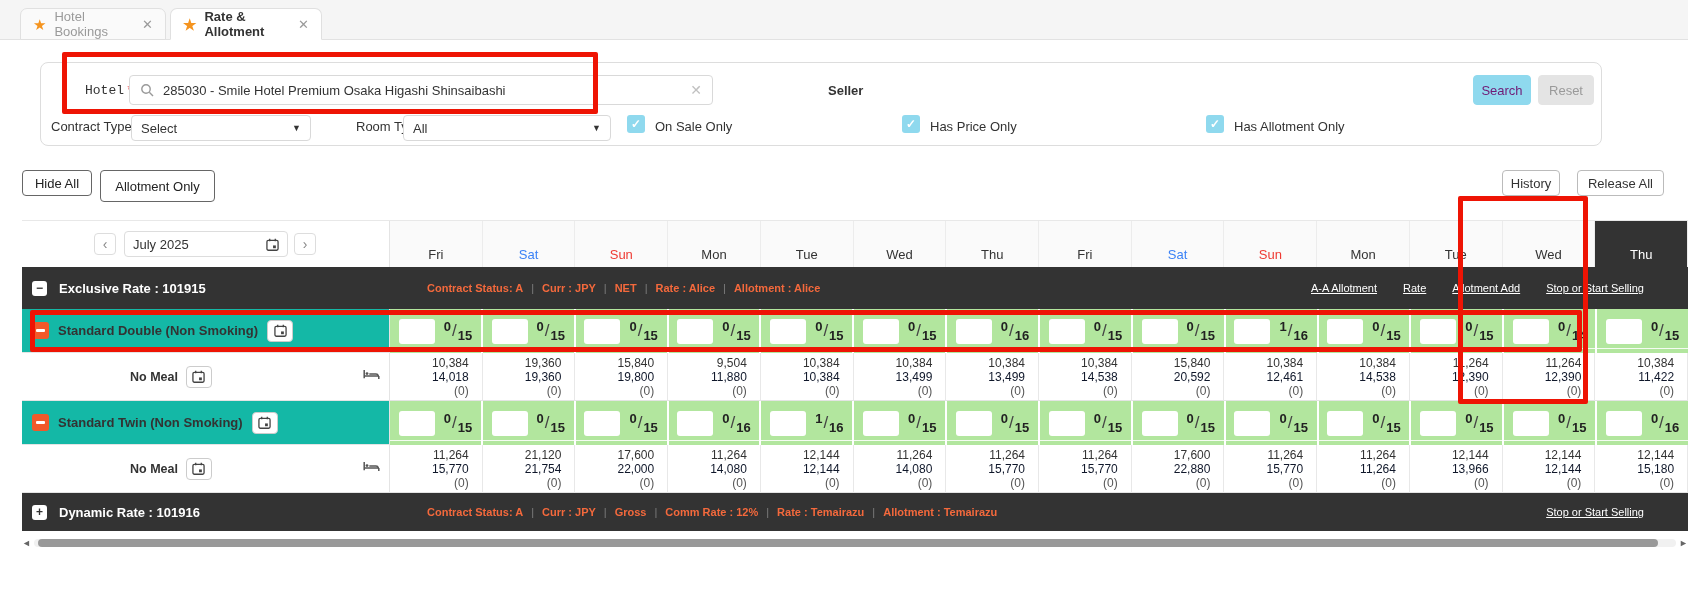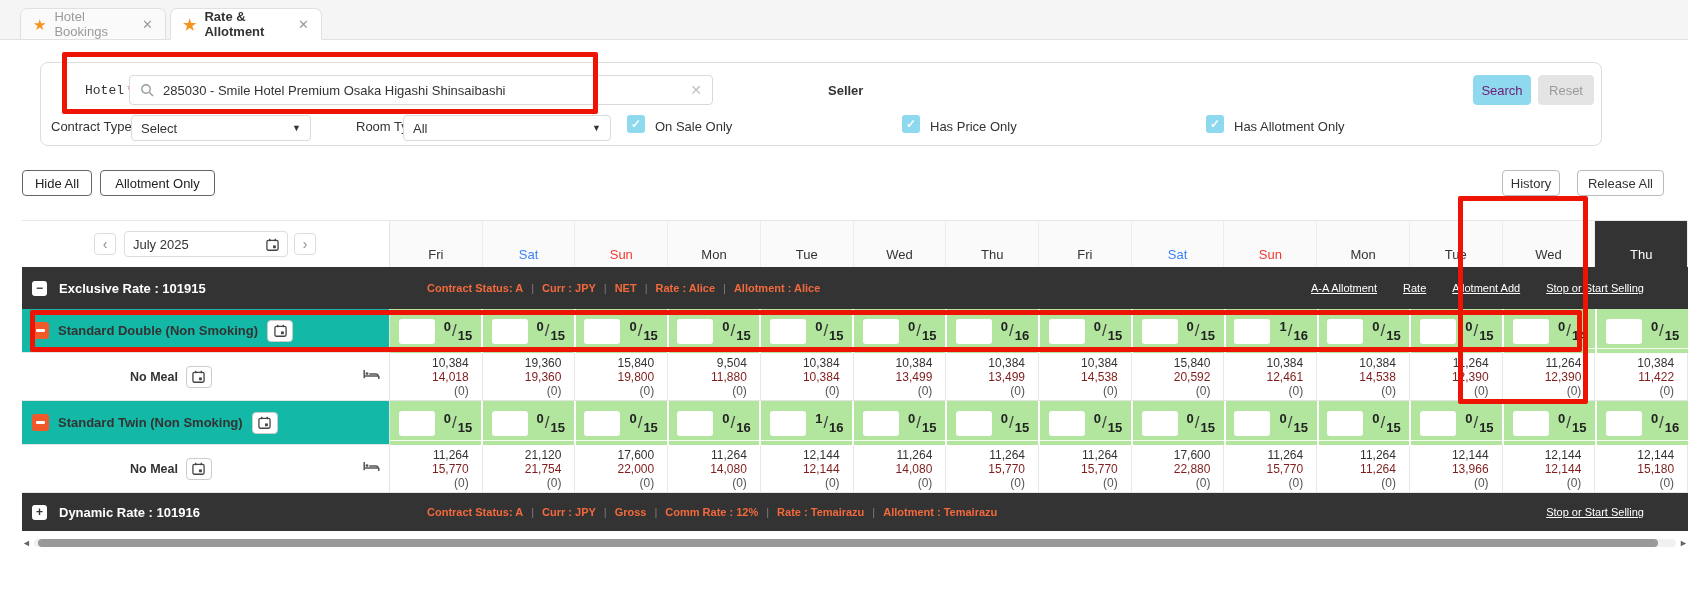--- a/index.html
+++ b/index.html
@@ -72,21 +72,21 @@
   .fr { color:#222; white-space:nowrap; }
   .fr .u { font-size:13px; font-weight:bold; position:relative; top:-5px; }
   .fr .sl { font-size:17px; color:#444; margin:0 1px; }
   .fr .t { font-size:13px; font-weight:bold; position:relative; top:4px; }
 
   .mealrow { height:48px; }
   .meallbl { background:#fff; display:flex; align-items:center; gap:8px; padding-left:108px; border-bottom:1px solid #e4e4e4; }
   .mealname { font-size:12.5px; font-weight:bold; color:#333; }
   .bedico { position:absolute; right:9px; top:50%; transform:translateY(-50%); }
   .pcell { background:#fff; border-right:1px solid #e8e8e8; border-bottom:1px solid #e4e4e4; display:flex; flex-direction:column; align-items:flex-end; justify-content:center; padding-right:13px; line-height:14px; font-size:12px; }
-  .p1 { color:#333; } .p2 { color:#7f1d1d; } .p3 { color:#555; }
+  .p1 { color:#333; } .p2 { color:#0f172a; } .p3 { color:#555; }
 
   
   .hscroll { position:absolute; left:22px; top:536px; width:1666px; height:14px; }
   .hscroll .arrow { position:absolute; top:2px; font-size:9px; color:#666; }
   .hscroll .track { position:absolute; left:12px; right:12px; top:3px; height:8px; background:#f1f1f1; border-radius:4px; }
   .hscroll .thumb { position:absolute; left:16px; width:1620px; top:3px; height:8px; background:#999; border-radius:4px; }
 
   
   .anno { position:absolute; border:5px solid #ee1404; border-radius:2px; pointer-events:none; z-index:50; }
 </style>
@@ -136,21 +136,21 @@
     </div>
     <div class="cbx" style="left:586px; top:52px;">✓</div>
     <div class="flabel" style="left:614px; top:56px;">On Sale Only</div>
     <div class="cbx" style="left:861px; top:52px;">✓</div>
     <div class="flabel" style="left:889px; top:56px;">Has Price Only</div>
     <div class="cbx" style="left:1165px; top:52px;">✓</div>
     <div class="flabel" style="left:1193px; top:56px;">Has Allotment Only</div>
   </div>
 
   <div class="btn dark" style="left:22px; top:170px; width:70px; height:26px;">Hide All</div>
-  <div class="btn dark" style="left:100px; top:170px; width:115px; height:26px;">Allotment Only</div>
+  <div class="btn dark" style="left:100px; top:170px; width:115px; height:32px;">Allotment Only</div>
   <div class="btn light" style="left:1502px; top:170px; width:58px; height:26px;">History</div>
   <div class="btn light" style="left:1577px; top:170px; width:87px; height:26px;">Release All</div>
 
   <div class="table">
     <div class="trow hdr">
       <div class="lbl">
         <div class="navchev" style="left:72px;">‹</div>
         <div class="monthfield">
           <span>July 2025</span>
           <svg width="13" height="13" viewBox="0 0 14 14">

